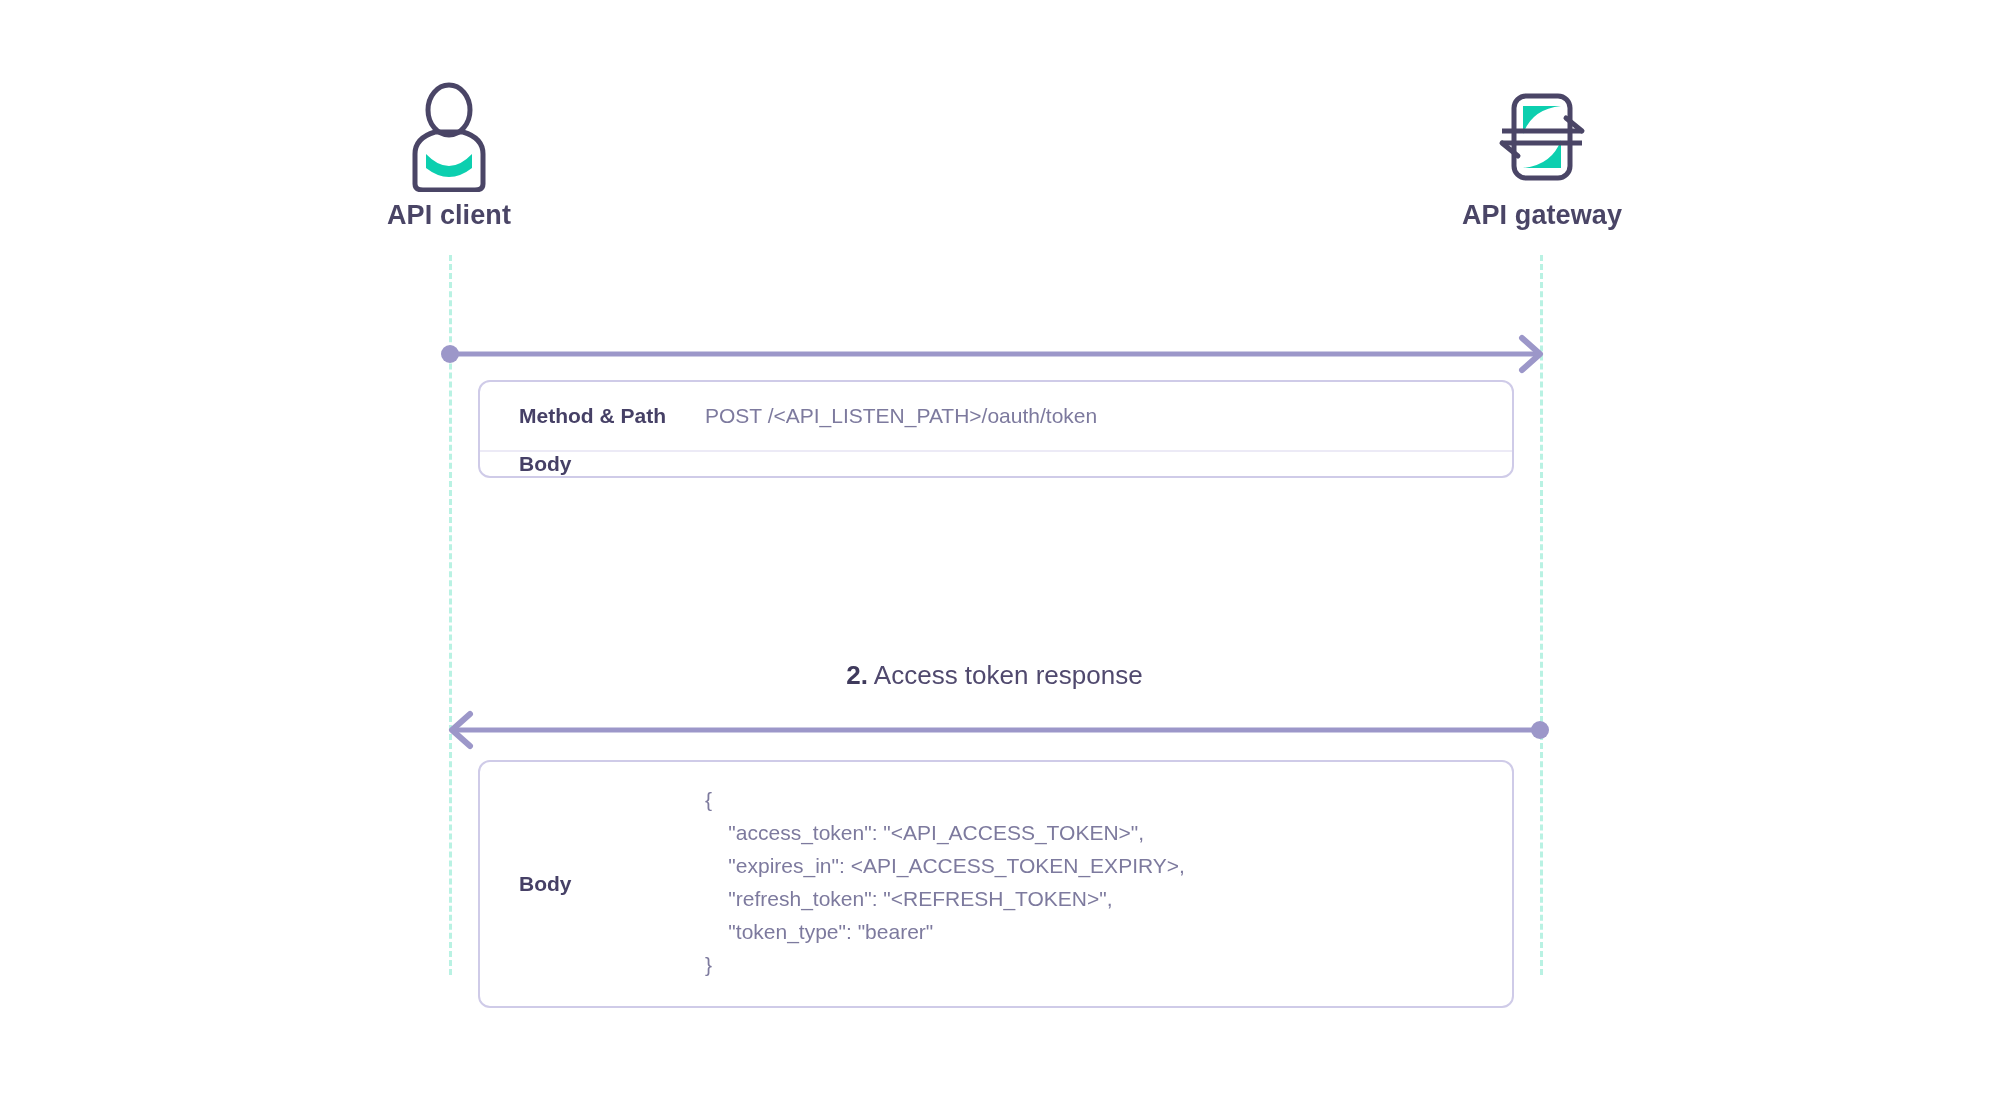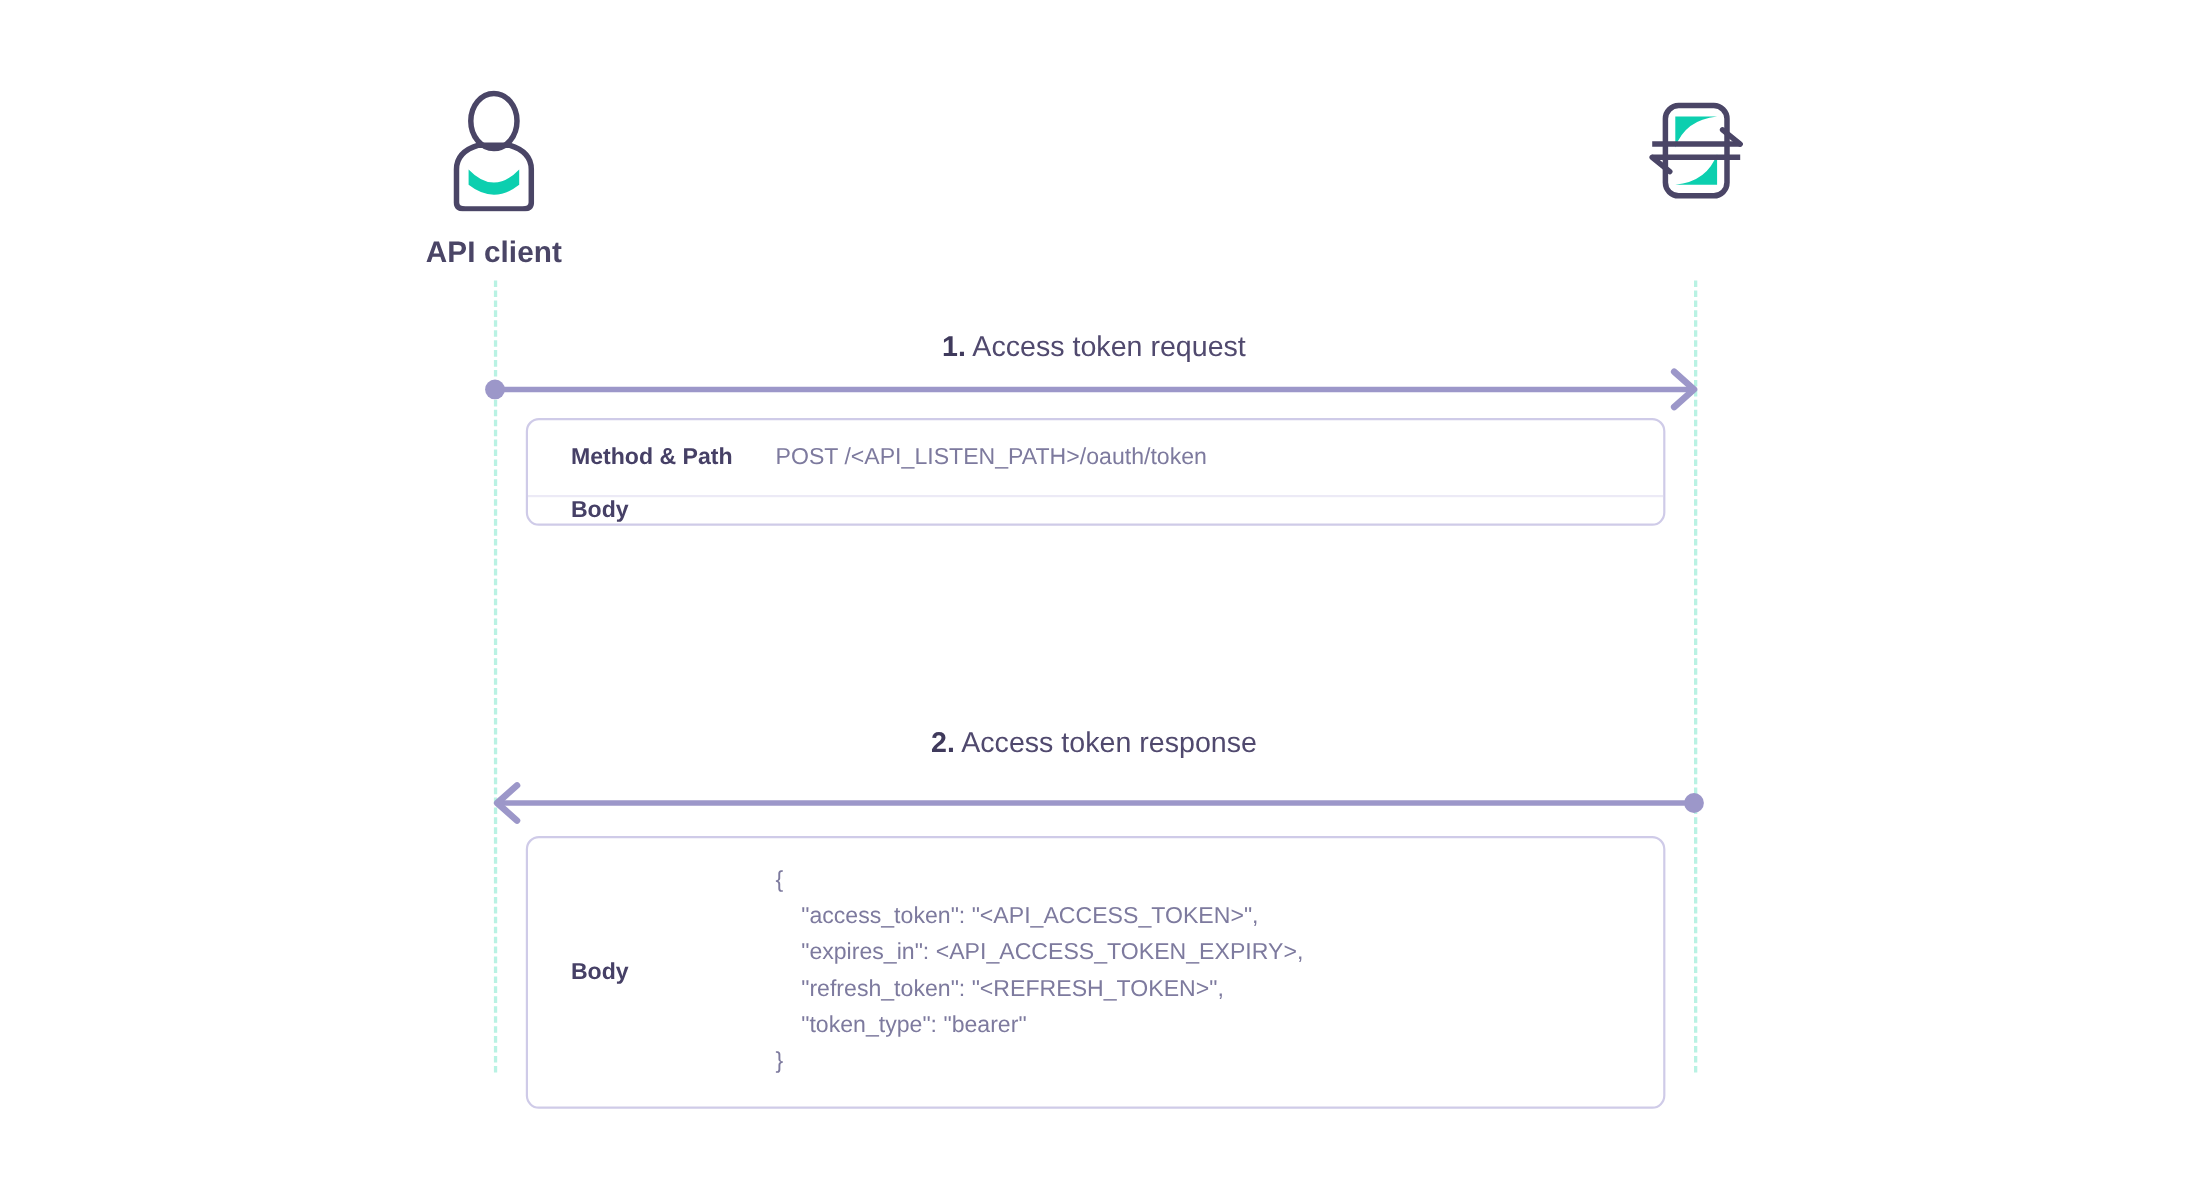--- a/index.html
+++ b/index.html
@@ -27,21 +27,21 @@
     width: 300px;
     text-align: center;
   }
   .actor-icon {
     height: 110px;
     display: flex;
     align-items: center;
     justify-content: center;
   }
   .actor-label {
-    margin-top: 22px;
+    margin-top: 8px;
     font-size: 27px;
     font-weight: bold;
     color: #4a4566;
     letter-spacing: 0.1px;
     text-align: center;
   }
   #actor-client  { left: 299px; top: 82px; }
   #actor-gateway { left: 1392px; top: 82px; }
 
   
@@ -142,29 +142,26 @@
       <svg width="100" height="110" viewBox="0 0 100 110" aria-hidden="true">
         <rect x="22" y="14" width="56" height="82" rx="12" fill="none" stroke="#4a4566" stroke-width="5"></rect>
         <path d="M31 24 L69 24 Q40 27 31 52 Z" fill="#0ccfaf"></path>
         <path d="M69 86 L31 86 Q60 83 69 58 Z" fill="#0ccfaf"></path>
         <path d="M10 49 L90 49" stroke="#4a4566" stroke-width="5" stroke-linecap="butt"></path>
         <path d="M90 61 L10 61" stroke="#4a4566" stroke-width="5" stroke-linecap="butt"></path>
         <path d="M74 36 L90 49" fill="none" stroke="#4a4566" stroke-width="5" stroke-linecap="round" stroke-linejoin="round"></path>
         <path d="M26 74 L10 61" fill="none" stroke="#4a4566" stroke-width="5" stroke-linecap="round" stroke-linejoin="round"></path>
       </svg>
     </div>
+    <div class="actor-label">API gateway</div>
   </div>
 
   <div class="lifeline" id="lifeline-client"></div>
   <div class="lifeline" id="lifeline-gateway"></div>
 
-  <div class="msg-label" id="msg1-label">
-    <span class="num">1.</span>
-    <span>Access token request</span>
-  </div>
 
   <svg class="arrow-svg" id="msg1-arrow" viewBox="0 0 1130 40">
     <circle cx="20" cy="20" r="9" fill="#9c97c9"></circle>
     <line x1="20" y1="20" x2="1106" y2="20" stroke="#9c97c9" stroke-width="5"></line>
     <polyline points="1092,4 1110,20 1092,36" fill="none" stroke="#9c97c9" stroke-width="6" stroke-linecap="round" stroke-linejoin="round"></polyline>
   </svg>
 
   <div class="detail-table" id="table-request">
     <div class="detail-row row-short">
       <div class="detail-key">Method &amp; Path</div>

